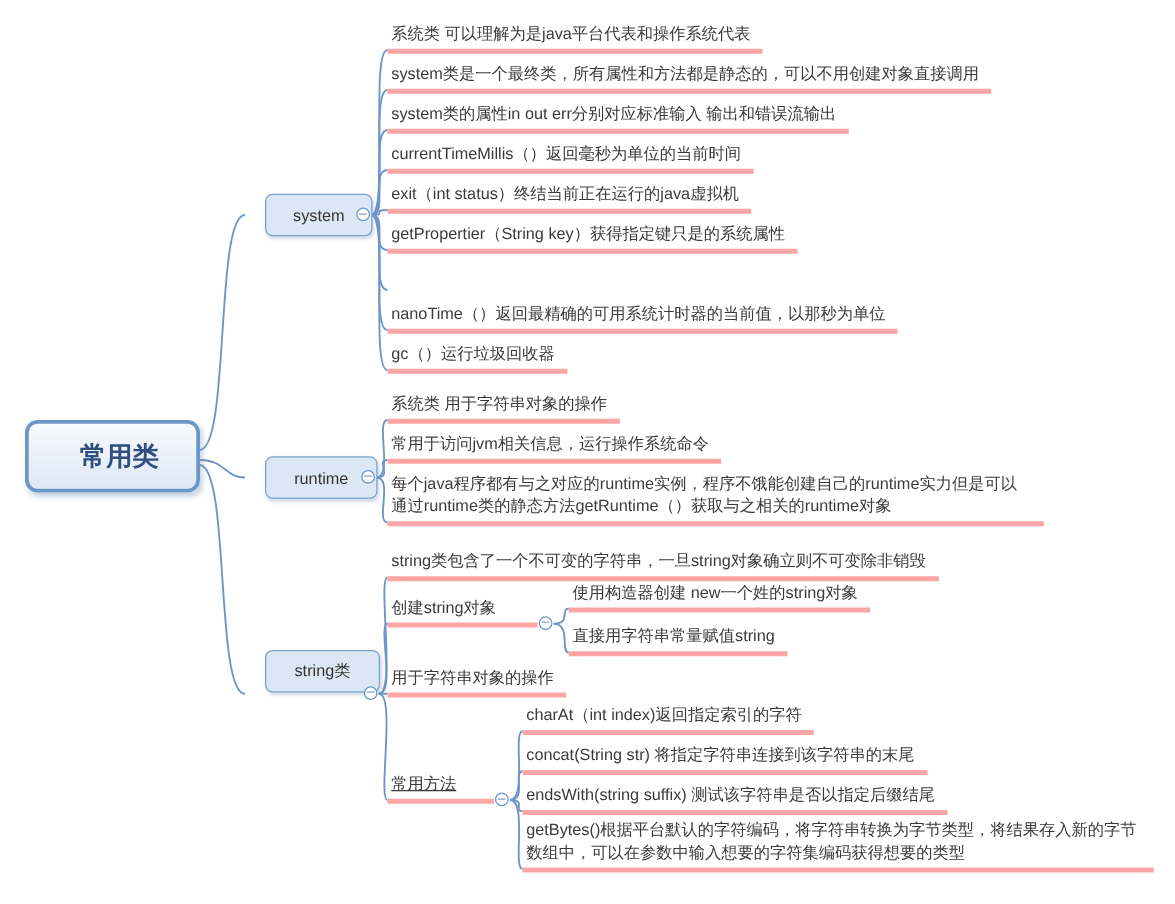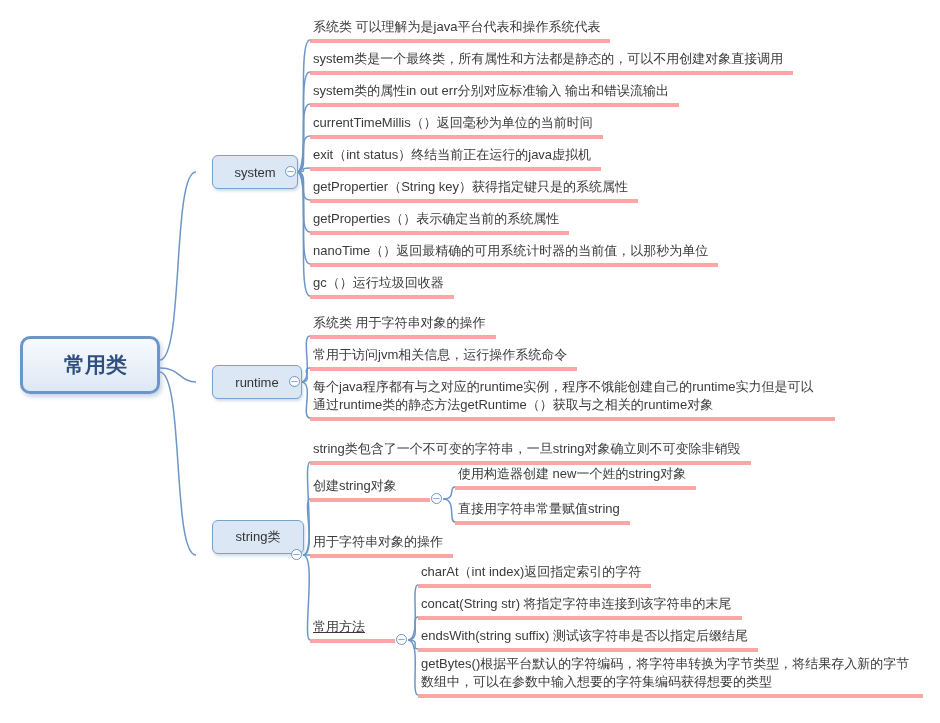--- a/index.html
+++ b/index.html
@@ -89,21 +89,20 @@
   <div class="collapse" style="left:291px;top:549px;">−</div>
   <div class="collapse" style="left:431px;top:493px;">−</div>
   <div class="collapse" style="left:396px;top:634px;">−</div>
 
   <div class="leaf" style="left:310px;top:18px;">系统类 可以理解为是java平台代表和操作系统代表</div>
   <div class="leaf" style="left:310px;top:50px;">system类是一个最终类，所有属性和方法都是静态的，可以不用创建对象直接调用</div>
   <div class="leaf" style="left:310px;top:82px;">system类的属性in out err分别对应标准输入 输出和错误流输出</div>
   <div class="leaf" style="left:310px;top:114px;">currentTimeMillis（）返回毫秒为单位的当前时间</div>
   <div class="leaf" style="left:310px;top:146px;">exit（int status）终结当前正在运行的java虚拟机</div>
   <div class="leaf" style="left:310px;top:178px;">getPropertier（String key）获得指定键只是的系统属性</div>
-  <div class="leaf" style="left:310px;top:210px;">getProperties（）表示确定当前的系统属性</div>
   <div class="leaf" style="left:310px;top:242px;text-align:center;">nanoTime（）返回最精确的可用系统计时器的当前值，以那秒为单位</div>
   <div class="leaf" style="left:310px;top:274px;">gc（）运行垃圾回收器</div>
 
   <div class="leaf" style="left:310px;top:314px;">系统类 用于字符串对象的操作</div>
   <div class="leaf" style="left:310px;top:346px;">常用于访问jvm相关信息，运行操作系统命令</div>
   <div class="leaf wrap" style="left:310px;top:378px;width:525px;">每个java程序都有与之对应的runtime实例，程序不饿能创建自己的runtime实力但是可以通过runtime类的静态方法getRuntime（）获取与之相关的runtime对象</div>
 
   <div class="leaf" style="left:310px;top:440px;">string类包含了一个不可变的字符串，一旦string对象确立则不可变除非销毁</div>
 
   <div class="leaf" style="left:310px;top:477px;width:120px;">创建string对象</div>

